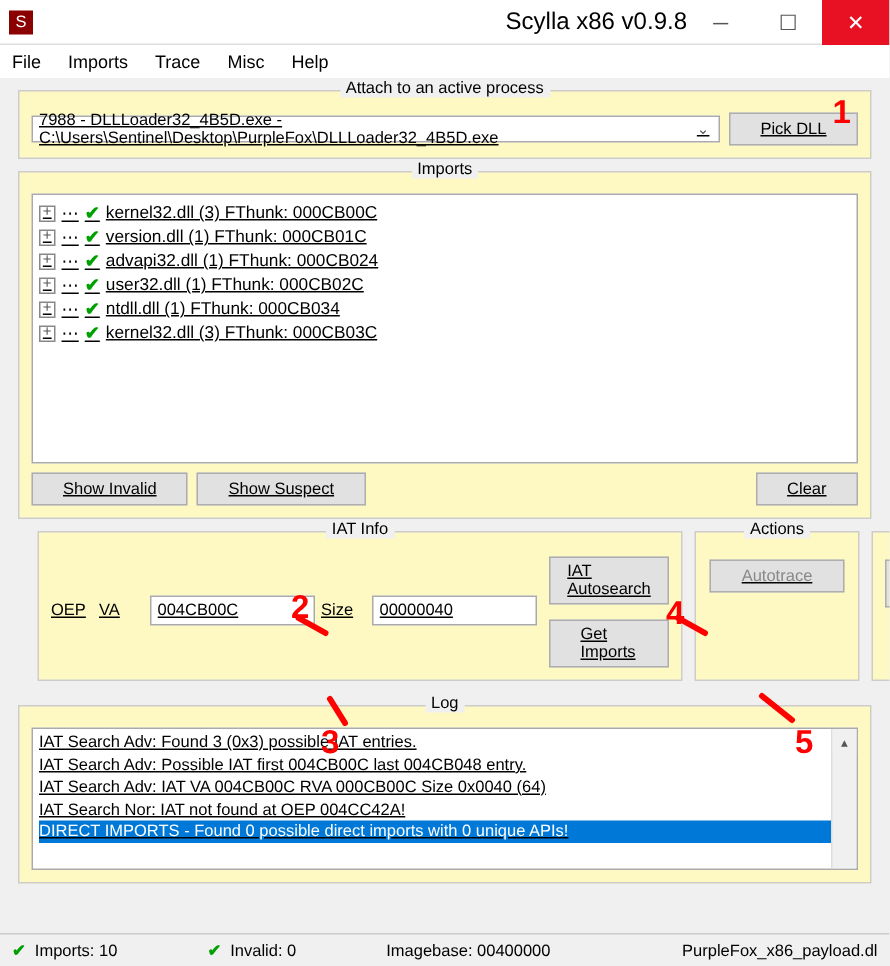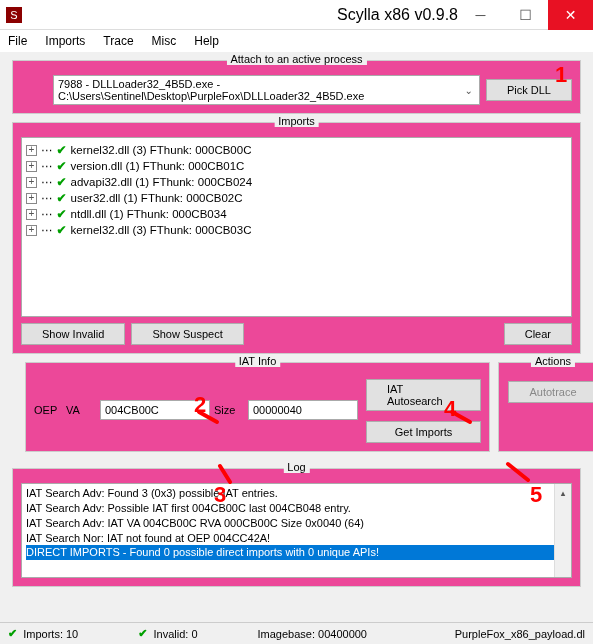--- a/index.html
+++ b/index.html
@@ -15,26 +15,26 @@
 .win-btn.min, .win-btn.max { color: #555; }
 
 
 .menubar { display: flex; padding: 2px 8px; background: #fff; font-size: 12px; gap: 18px; height: 22px; align-items: center; }
 .menu-item { cursor: default; }
 
 
 .client { padding: 8px 12px; background: #f0f0f0; }
 
 
-.group { border: 1px solid #ccc; position: relative; padding: 14px 8px 8px 8px; margin-bottom: 8px; background: #ec4899; }
+.group { border: 1px solid #ccc; position: relative; padding: 14px 8px 8px 8px; margin-bottom: 8px; background: #fef9c3; text-decoration: underline; }
 .group-title { position: absolute; top: -8px; left: 50%; transform: translateX(-50%); background: #f0f0f0; padding: 0 4px; font-size: 11px; }
 
 
 .attach-row { display: flex; gap: 6px; align-items: center; }
-.process-select { flex: 1; font-size: 11px; padding: 2px 4px; border: 1px solid #aaa; background: #fff; height: 30px; display: flex; align-items: center; justify-content: center; margin-left: 32px; }
+.process-select { flex: 1; font-size: 11px; padding: 2px 4px; border: 1px solid #aaa; background: #fff; height: 18px; display: flex; align-items: center; justify-content: center; }
 .chevron { font-size: 10px; color: #555; padding: 0 2px; }
 
 
 .btn { background: #e1e1e1; border: 1px solid #adadad; font-size: 11px; padding: 3px 20px; cursor: default; min-height: 22px; display: inline-flex; align-items: center; justify-content: center; }
 .btn.disabled { color: #888; }
 
 
 .imports-tree { background: #fff; border: 1px solid #aaa; height: 180px; padding: 4px; font-size: 11.5px; overflow: hidden; margin-bottom: 6px; }
 .tree-row { display: flex; align-items: center; gap: 4px; padding: 1px 0; }
 .tree-plus { width: 11px; height: 11px; border: 1px solid #888; display: inline-flex; align-items: center; justify-content: center; font-size: 10px; line-height: 1; color: #555; }
@@ -47,21 +47,21 @@
 .iat-group { flex: 0 0 290px; margin-left: 13px; }
 .actions-group { flex: 0 0 110px; }
 .dump-group { flex: 1; }
 
 .iat-content { display: flex; gap: 8px; }
 .iat-fields { display: flex; flex-direction: row; gap: 4px; }
 .iat-field-row { display: flex; align-items: center; gap: 6px; }
 .iat-label { width: 28px; font-size: 11px; }
 .iat-input { width: 110px; font-size: 11px; padding: 2px 4px; border: 1px solid #aaa; background: #fff; height: 20px; }
 .iat-buttons { display: flex; flex-direction: column; gap: 10px; margin-top: 2px; }
-.iat-buttons .btn { width: 115px; }
+.iat-buttons .btn { width: 80px; }
 
 .actions-content { display: flex; justify-content: center; padding-top: 4px; }
 .dump-content { display: flex; flex-direction: column; gap: 8px; align-items: center; padding-top: 4px; }
 .dump-row { display: flex; gap: 6px; }
 
 
 .log-box { background: #fff; border: 1px solid #aaa; height: 95px; font-size: 11px; overflow: hidden; position: relative; }
 .log-content { padding: 2px 4px; }
 .log-line { white-space: nowrap; line-height: 1.35; }
 .log-line.highlight { background: #0078d7; color: #fff; }

